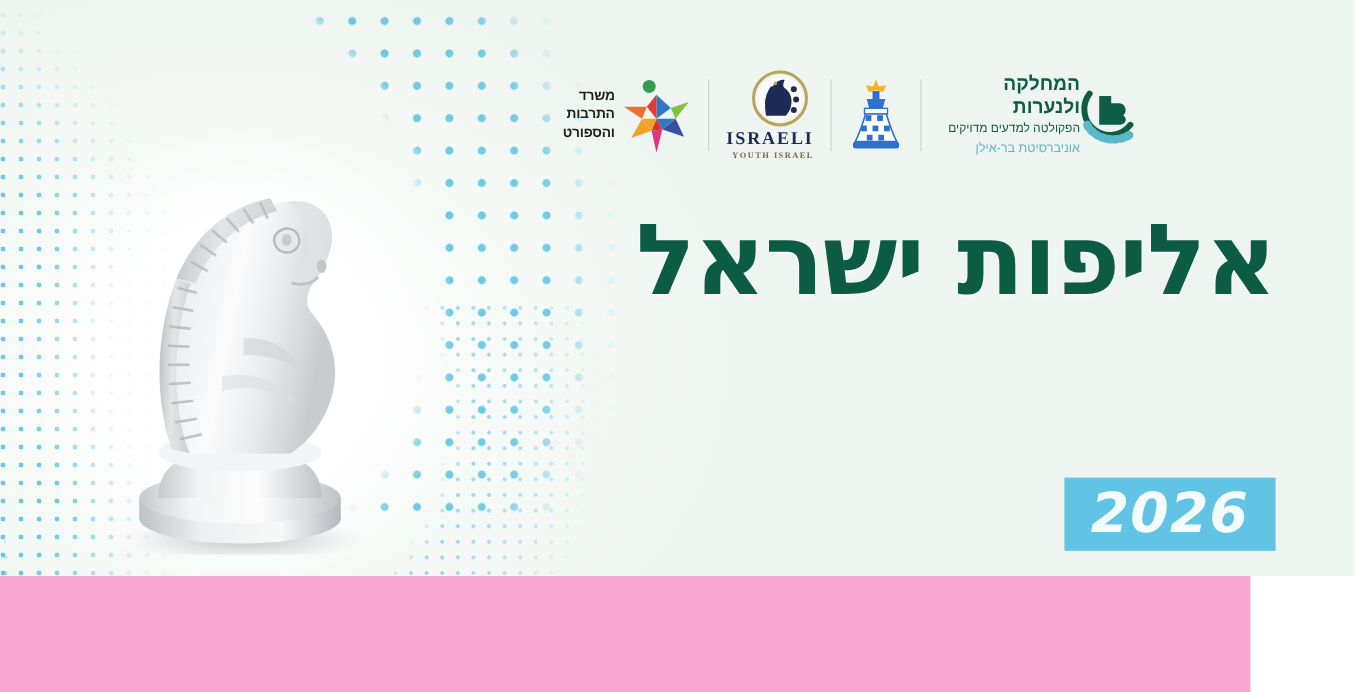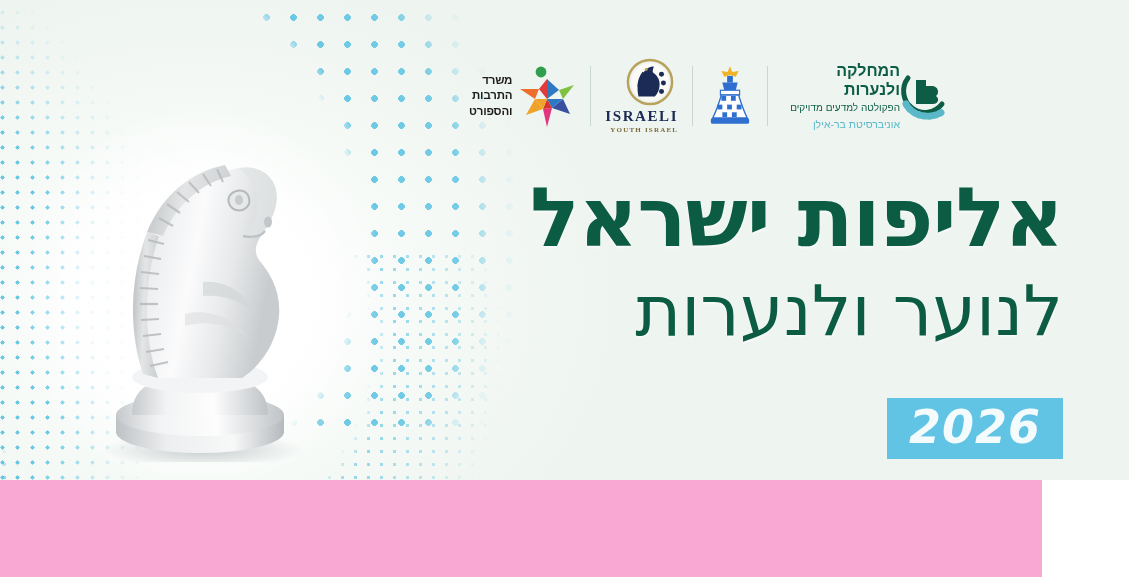--- a/index.html
+++ b/index.html
@@ -308,21 +308,20 @@
               <path d="M6 34 C12 46 30 50 42 42" fill="none" stroke="#5bb8c9" stroke-width="7" stroke-dasharray="2.2 3.2" stroke-linecap="round"></path>
             </svg>
           </div>
         </div>
       </div>
 
     </div>
 
     <div id="headline">
       <div class="h-main">אליפות ישראל</div>
-      <div class="h-sub">לנוער ולנערות</div>
     </div>
 
     <div id="year">
       <div class="year-txt">2026</div>
     </div>
 
   </div>
 </div>
 
 </body></html>

